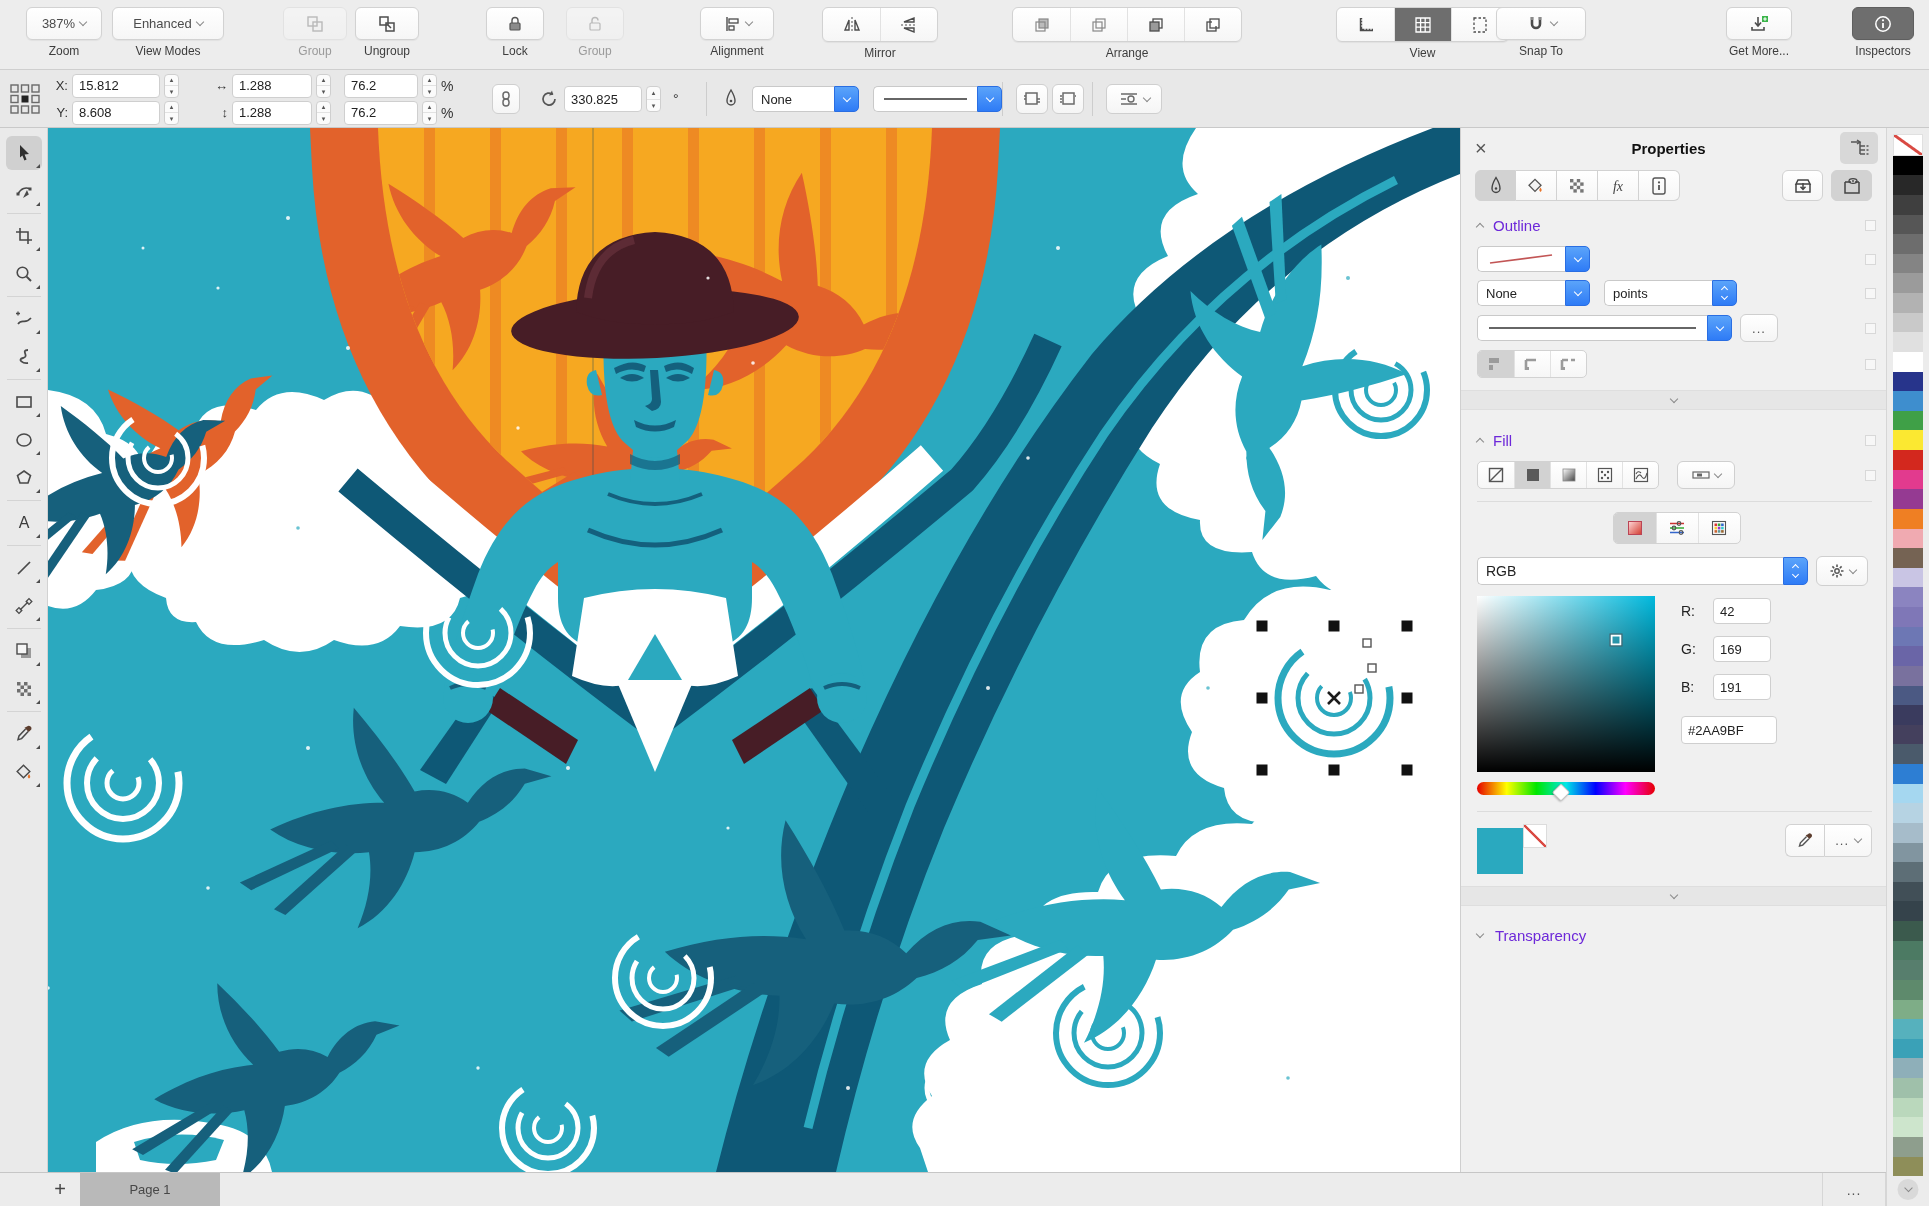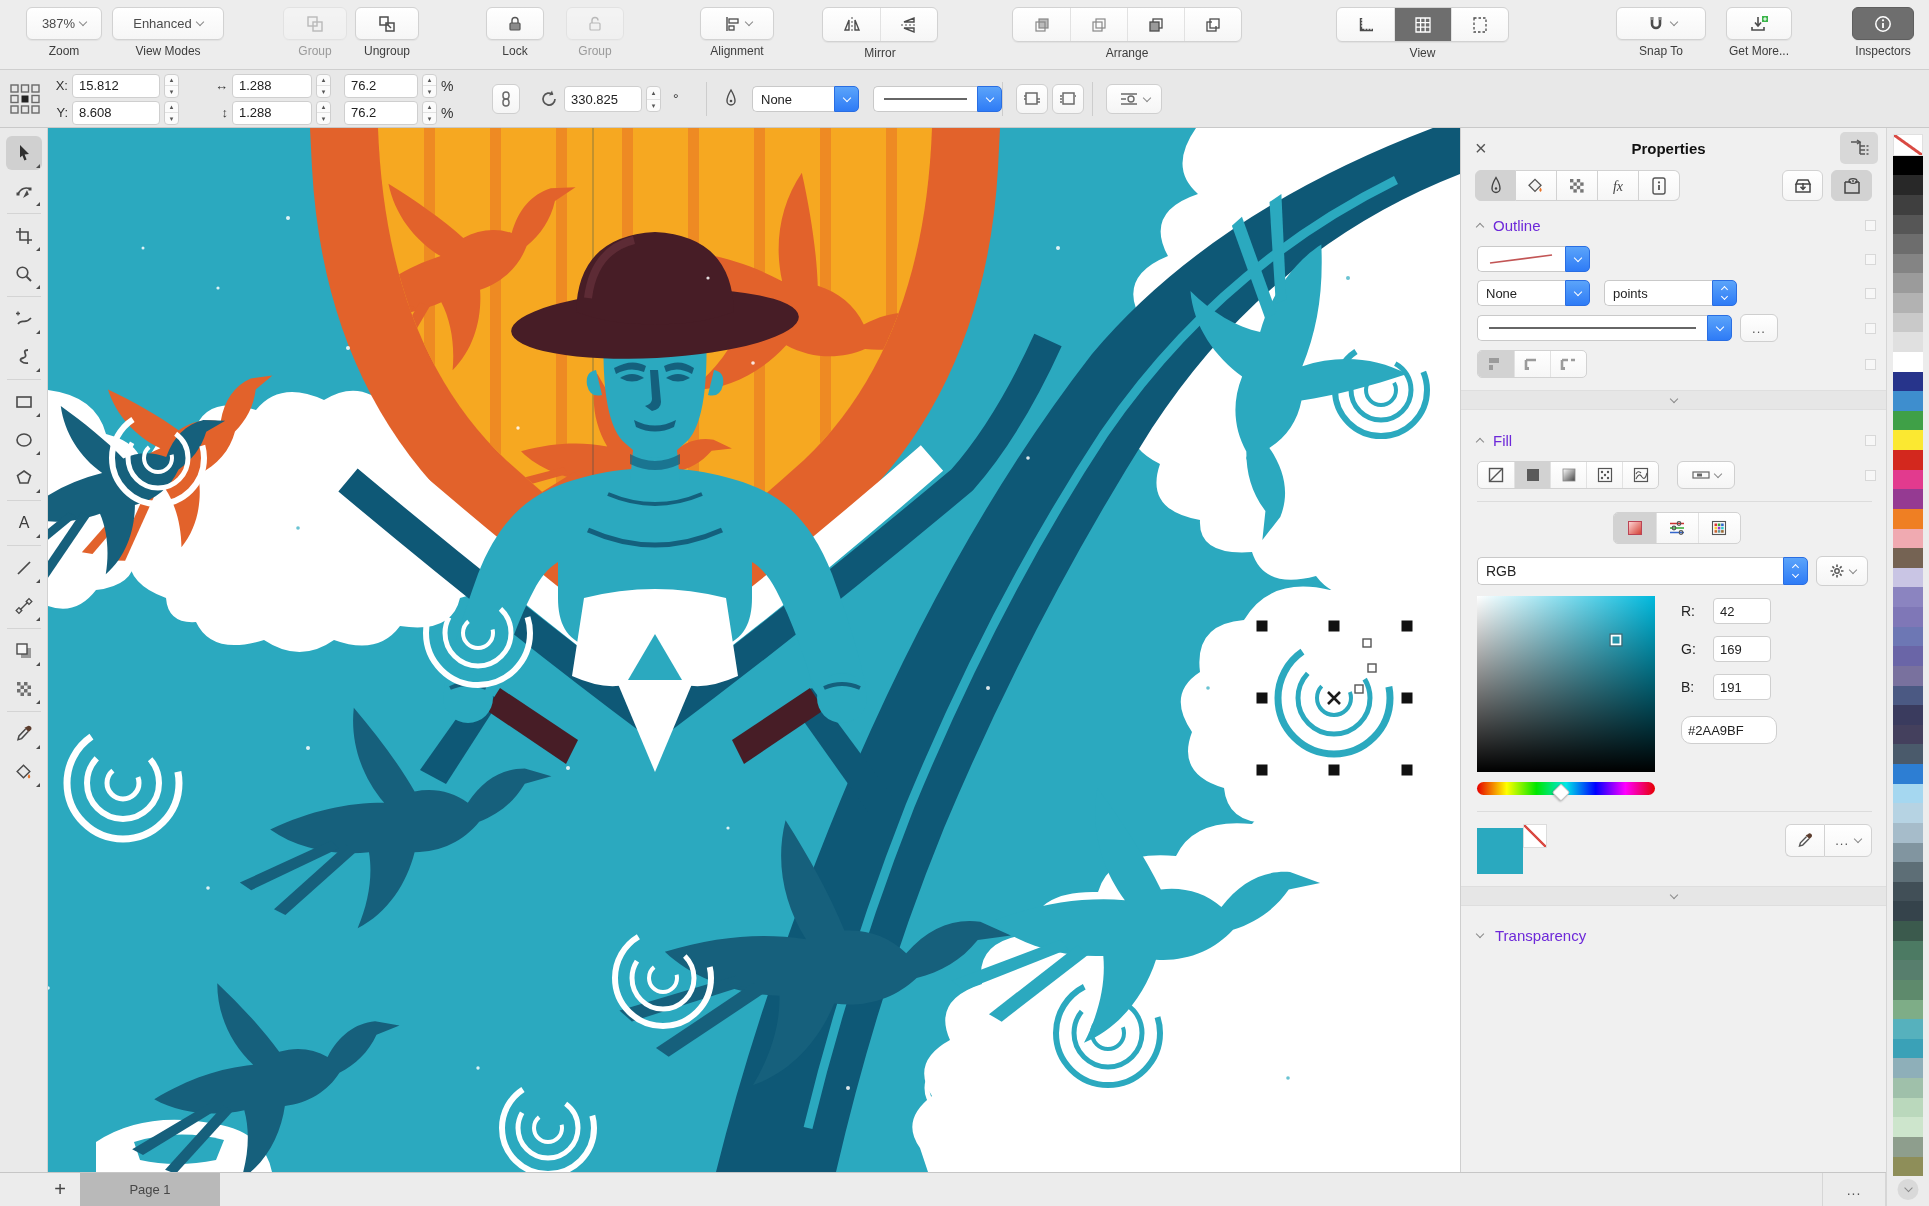--- a/index.html
+++ b/index.html
@@ -113,21 +113,21 @@
     border:2px solid #fff; outline:1px solid #46606a; transform:translate(-50%,-50%); }
   .hue { position:relative; width:178px; height:13px; border-radius:7px; margin-top:10px;
     background:linear-gradient(to right,#e60000,#ffff00,#00e600,#00e6e6,#0000ff,#ff00ff,#e60000); }
   .hue-marker { position:absolute; left:47%; top:4px; width:13px; height:13px; background:#fff;
     transform:translateX(-50%) rotate(45deg); border:1px solid #c4c4c4; border-radius:2px;
     box-shadow:0 1px 2px rgba(0,0,0,.25); }
   .rgb-col { margin-left:26px; margin-top:2px; }
   .rgb-row { display:flex; align-items:center; gap:10px; margin-bottom:12px; }
   .rgb-label { width:22px; font-size:14px; color:#222; }
   .rgb-in { width:58px; height:26px; text-align:left; }
-  .hex-in { width:96px; height:28px; margin-top:4px;border-radius:10px; }
+  .hex-in { width:96px; height:28px; margin-top:4px; }
 
   .fill-swatch-row { display:flex; align-items:flex-start; margin:16px 14px 0 16px;
     padding-top:12px; border-top:1px solid #dcdcdc; }
   .cur-swatch-wrap { position:relative; width:72px; height:48px; }
   .cur-swatch { position:absolute; left:0; top:4px; width:46px; height:46px; }
   .none-bg { background:linear-gradient(to top right,#fff 45%,#d94a43 47%,#d94a43 53%,#fff 55%); }
   .none-mini { position:absolute; left:46px; top:0; width:24px; height:24px;
     border:1px solid #dcdcdc; }
   .sw-btns { margin-left:auto; display:flex; }
   .swb { height:33px; background:linear-gradient(#fff,#f6f6f6); border:1px solid #d2d2d2;
@@ -306,21 +306,21 @@
         </div>
         <div class="seg-btn">
           <svg class="icn" width="20" height="20" viewBox="0 0 20 20">
             <rect x="4" y="3" width="12" height="14" fill="none" stroke="#4c4c4c" stroke-width="1.3" stroke-dasharray="2.5 2"></rect>
           </svg>
         </div>
       </div>
       <div class="tb-label">View</div>
     </div>
 
-    <div class="tb-group" style="left:1616px">
+    <div class="tb-group" style="left:1496px">
       <div class="btn" style="width:90px">
         <svg class="icn" width="20" height="20" viewBox="0 0 20 20">
           <path d="M6,3 V10 a4,4 0 0 0 8,0 V3" fill="none" stroke="#4c4c4c" stroke-width="2.6"></path>
           <path d="M6,3 V6 M14,3 V6" stroke="#8a8a8a" stroke-width="2.6"></path>
         </svg>
         <span class="chev"></span>
       </div>
       <div class="tb-label">Snap To</div>
     </div>
 

